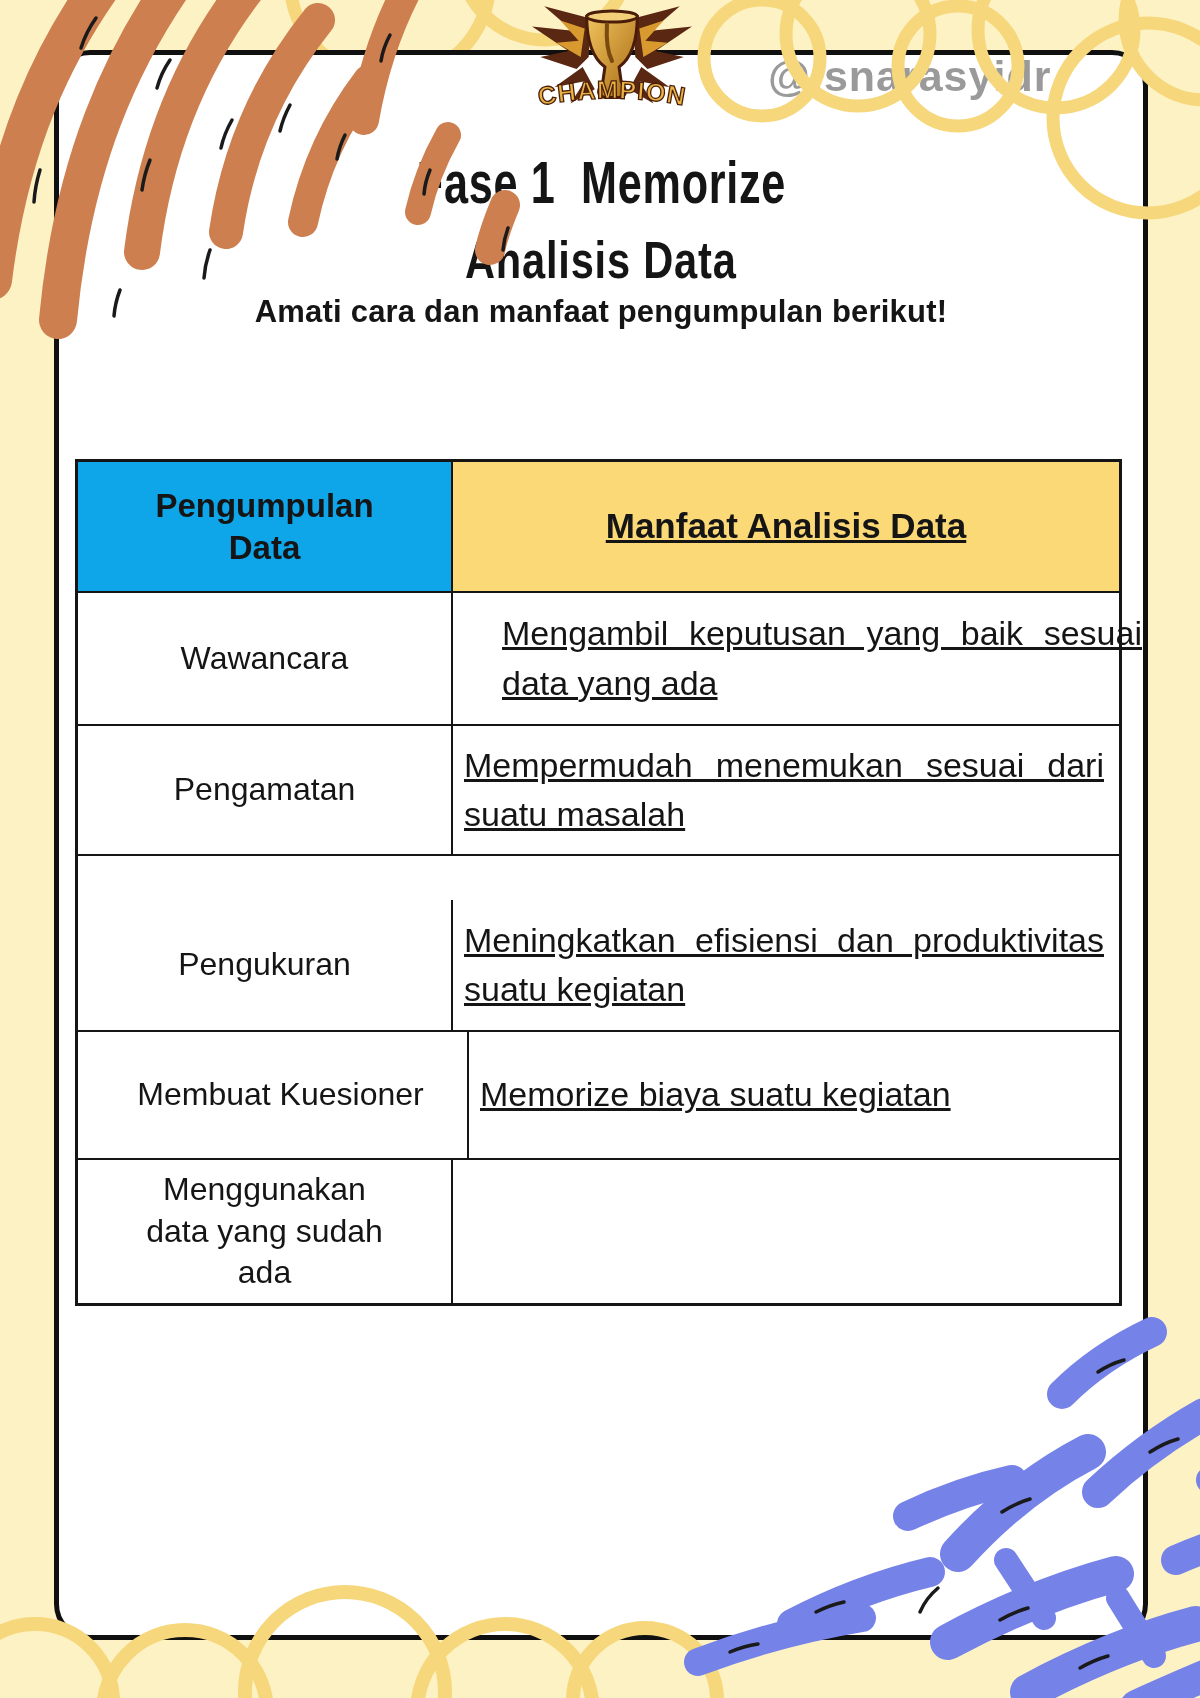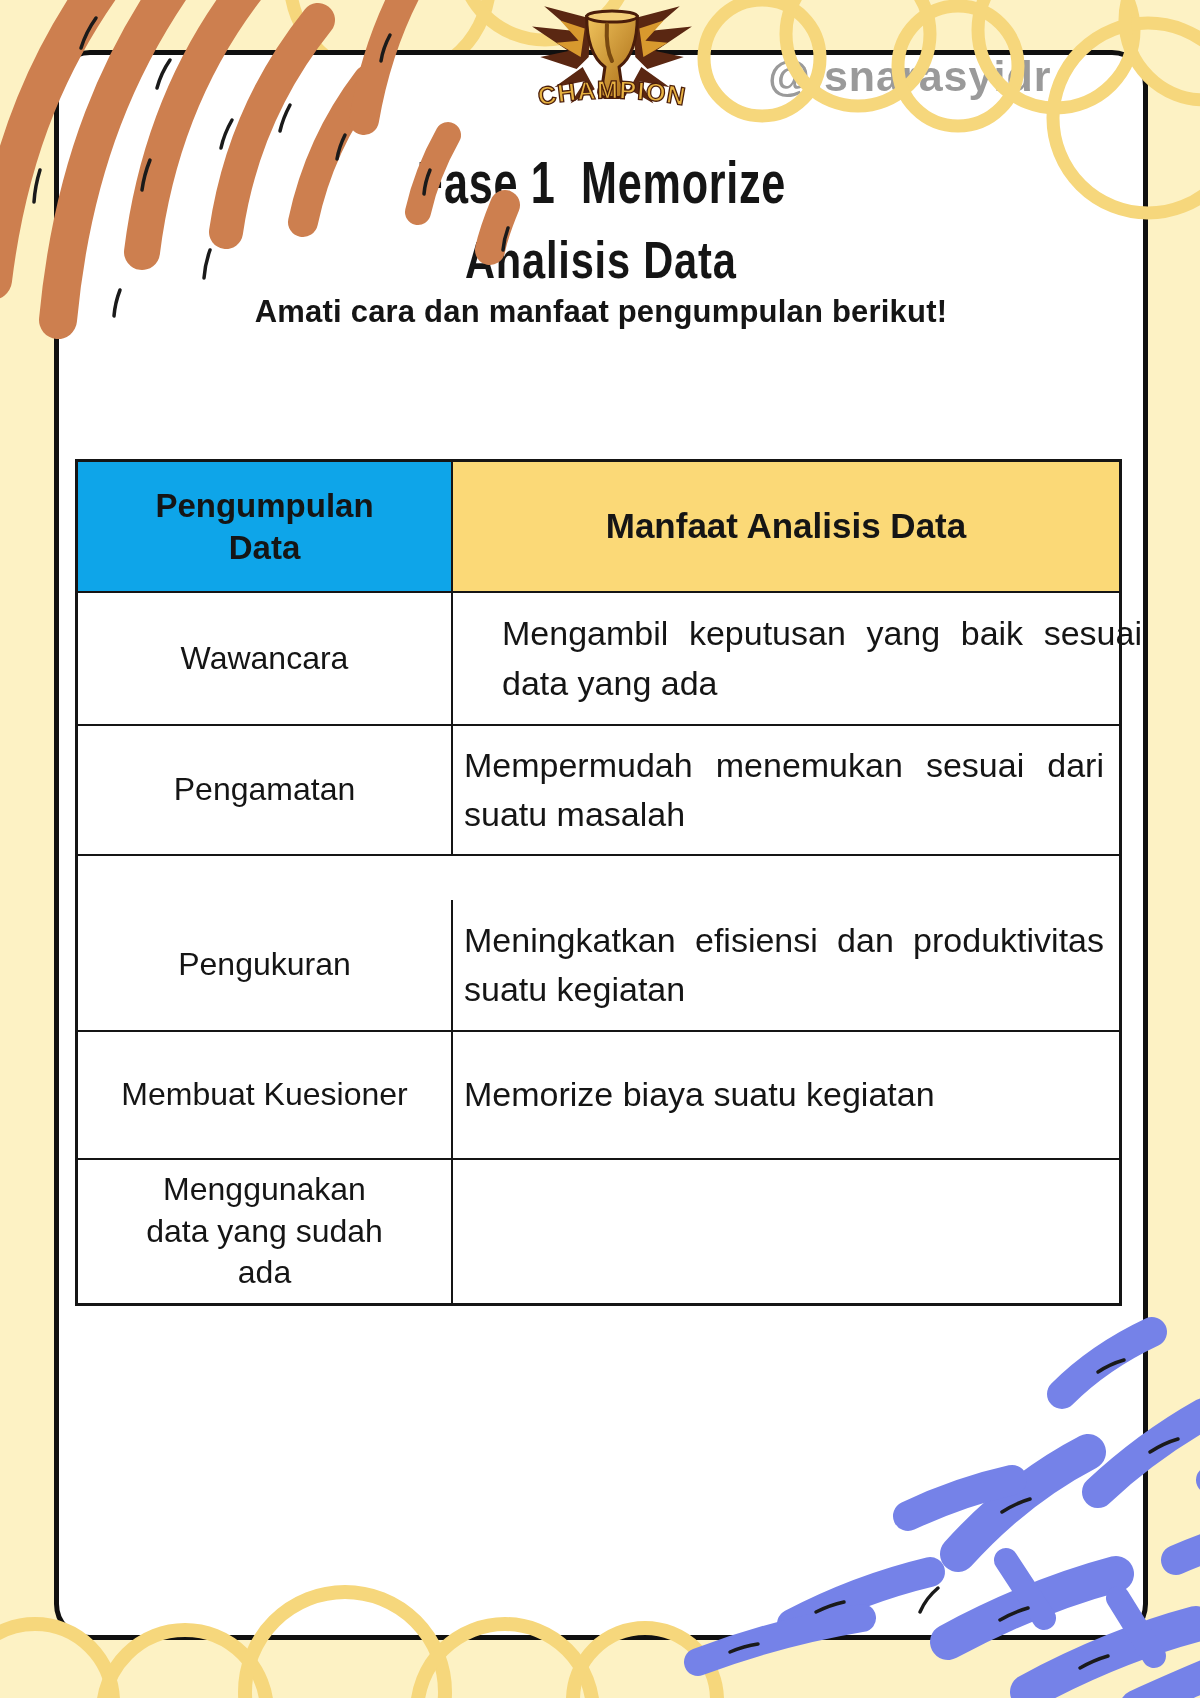--- a/index.html
+++ b/index.html
@@ -42,30 +42,30 @@
     position:absolute;left:21px;top:409px;width:1047px;
     border:3px solid #151515;box-sizing:border-box;background:#fff;
   }
   .t-row{display:grid;grid-template-columns:375px 1fr;border-bottom:2px solid #151515;}
   .t-row:last-child{border-bottom:none;}
   .cell{display:flex;align-items:center;justify-content:center;box-sizing:border-box;}
   .cell.method{border-right:2px solid #151515;text-align:center;font-size:32px;}
   .cell.benefit{justify-content:flex-start;padding:0 11px;}
   .cell.benefit .jtext{
     display:block;width:640px;font-size:34px;line-height:1.45;
-    text-align:justify;text-align-last:left;
+    text-align:justify;text-align-last:left;text-decoration:underline;
   }
   .t-row.head{height:129px;}
   .t-row.head .cell{font-weight:bold;}
   .t-row.head .cell.method{background:#0ea5e9;font-size:33px;line-height:1.25;}
   .t-row.head .cell.method span{display:block;max-width:250px;}
   .t-row.head .cell.benefit{background:#fbd977;justify-content:center;}
   .t-row.head .cell.benefit .htext{font-size:35px;text-align:center;width:auto;}
   .r1{height:131px;gap:38px;} .r2{height:128px;} .r3{height:130px;margin-top:44px;}
-  .r4{height:126px;} .r5{height:143px;}
+  .r4{height:126px;padding-left:16px;} .r5{height:143px;}
   .cell.method .mtext{display:block;max-width:300px;line-height:1.3;}
   .r5 .cell.method .mtext{max-width:272px;}
 </style>
 </head>
 <body>
 
 <svg class="deco z0" viewBox="0 0 1200 1698">
   <g fill="none" stroke="#f6d77c" stroke-width="13">
     <circle cx="390" cy="-20" r="100"></circle>
     <circle cx="545" cy="-45" r="85"></circle>

